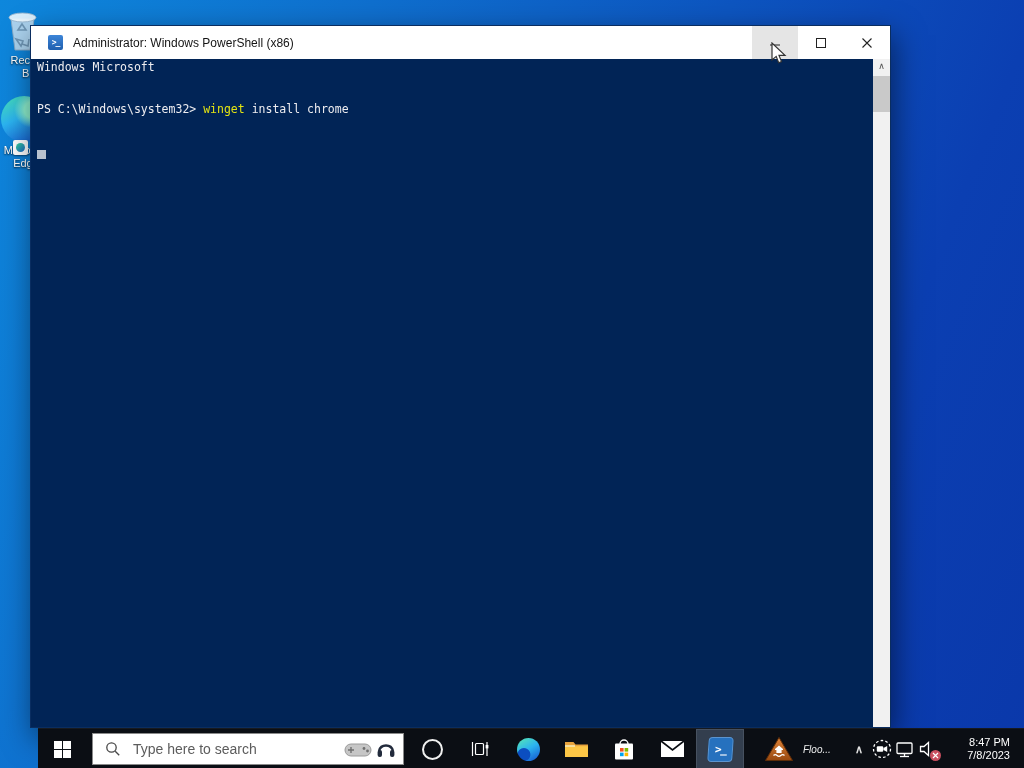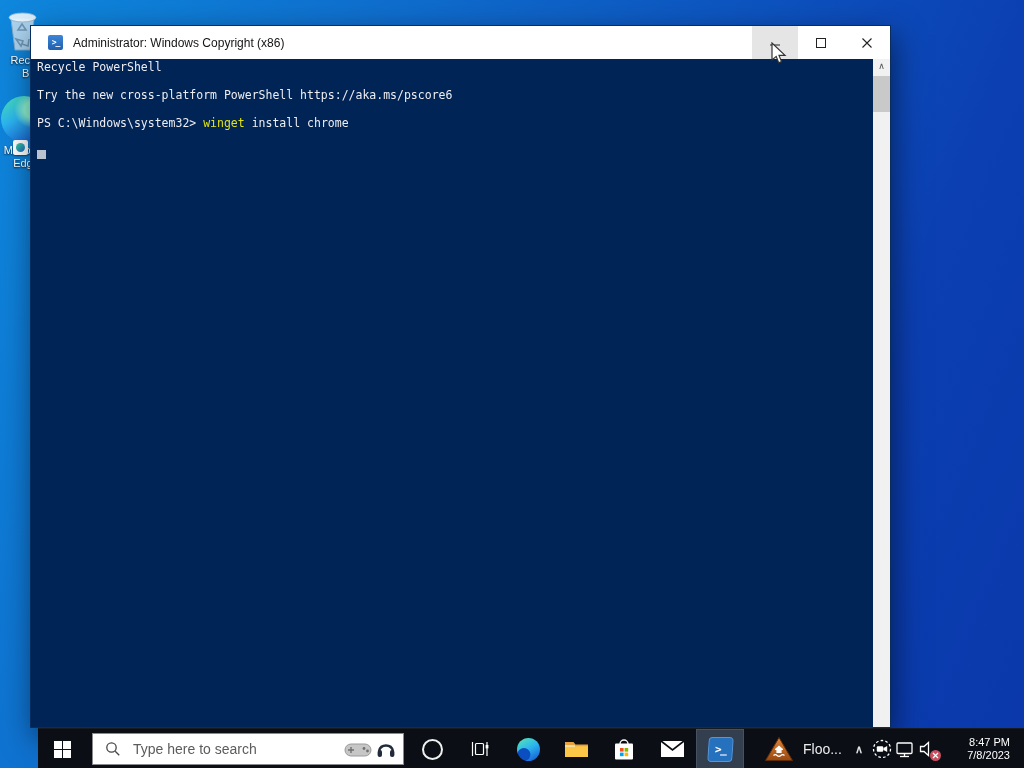--- a/index.html
+++ b/index.html
@@ -64,21 +64,21 @@
   .tb-btn.active{background:rgba(145,175,215,.30);box-shadow:inset 0 0 0 1px rgba(255,255,255,.10);}
   .cortana-circle{width:17px;height:17px;border:2px solid #f0f0f0;border-radius:50%;}
   .edge-ball{width:23px;height:23px;border-radius:50%;
     background:radial-gradient(circle at 30% 72%,#0b4ec0 0 26%,rgba(0,0,0,0) 30%),
     linear-gradient(150deg,#59e8b2 0%,#2bb3f0 48%,#1450cc 100%);}
   .ps-tile{width:25px;height:25px;border-radius:4px;background:var(--powershell-tile-blue,#2671be);
     color:#fff;font:bold 11px/25px "DejaVu Sans Mono",monospace;text-align:center;letter-spacing:-1px;
     box-shadow:inset 0 0 0 1px rgba(255,255,255,.25);transform:skewX(-4deg);}
   .widget{position:absolute;left:720px;top:0;height:40px;display:flex;align-items:center;
     gap:9px;padding:0 6px;}
-  .widget span{color:#ececec;font-size:14px;}
+  .widget span{color:#ececec;font-size:10px;font-style:italic;}
   .tray{position:absolute;right:0;top:0;height:40px;display:flex;align-items:center;padding-right:10px;}
   .chevron{width:22px;text-align:center;color:#e0e0e0;font-size:11px;font-weight:bold;}
   .tray-ic{width:23px;display:flex;justify-content:center;}
   .vol{position:relative;width:24px;display:flex;justify-content:center;}
   .vol .badge{position:absolute;right:-1px;bottom:-3px;width:11px;height:11px;border-radius:50%;
     background:var(--mute-badge-red,#c94f5f);display:flex;align-items:center;justify-content:center;}
   .clock{width:62px;margin:0 4px 0 8px;color:#fff;font-size:11px;line-height:13px;text-align:right;}
   .action{margin-left:14px;display:flex;}
   .mouse{position:absolute;left:770px;top:42px;z-index:5;}
   svg{display:block;}
@@ -104,44 +104,43 @@
       </div>
     <div class="desk-label">
       <div>Microsoft</div>
       <div>Edge</div>
     </div>
   </div>
 
   <div class="win">
     <div class="titlebar">
       <div class="tb-ico">&gt;_</div>
-      <div class="tb-title">Administrator: Windows Copyright (x86)</div>
+      <div class="tb-title">Administrator: Windows PowerShell (x86)</div>
       <div class="ctrls">
         <div class="ctrl min">
           <svg width="12" height="12" viewBox="0 0 12 12">
             <line x1="1" y1="8" x2="11" y2="8" stroke="#222" stroke-width="1"></line>
           </svg>
         </div>
         <div class="ctrl">
           <svg width="12" height="12" viewBox="0 0 12 12">
             <rect x="1.5" y="1.5" width="9" height="9" fill="none" stroke="#222" stroke-width="1"></rect>
           </svg>
         </div>
         <div class="ctrl">
           <svg width="12" height="12" viewBox="0 0 12 12">
             <path d="M1.5,1.5 L10.5,10.5 M10.5,1.5 L1.5,10.5" stroke="#222" stroke-width="1.1"></path>
           </svg>
         </div>
       </div>
     </div>
 
     <div class="term">
-      <div class="tl">Recycle PowerShell</div>
+      <div class="tl">Windows Microsoft</div>
       <div class="tl"></div>
-      <div class="tl">Try the new cross-platform PowerShell https://aka.ms/pscore6</div>
       <div class="tl"></div>
       <div class="tl"><span>PS C:\Windows\system32&gt; </span><span class="cmd">winget</span><span> install chrome</span></div>
       <div class="cursor"></div>
     </div>
 
     <div class="scroll">
       <div class="sb-up">∧</div>
       <div class="sb-thumb"></div>
     </div>
   </div>

